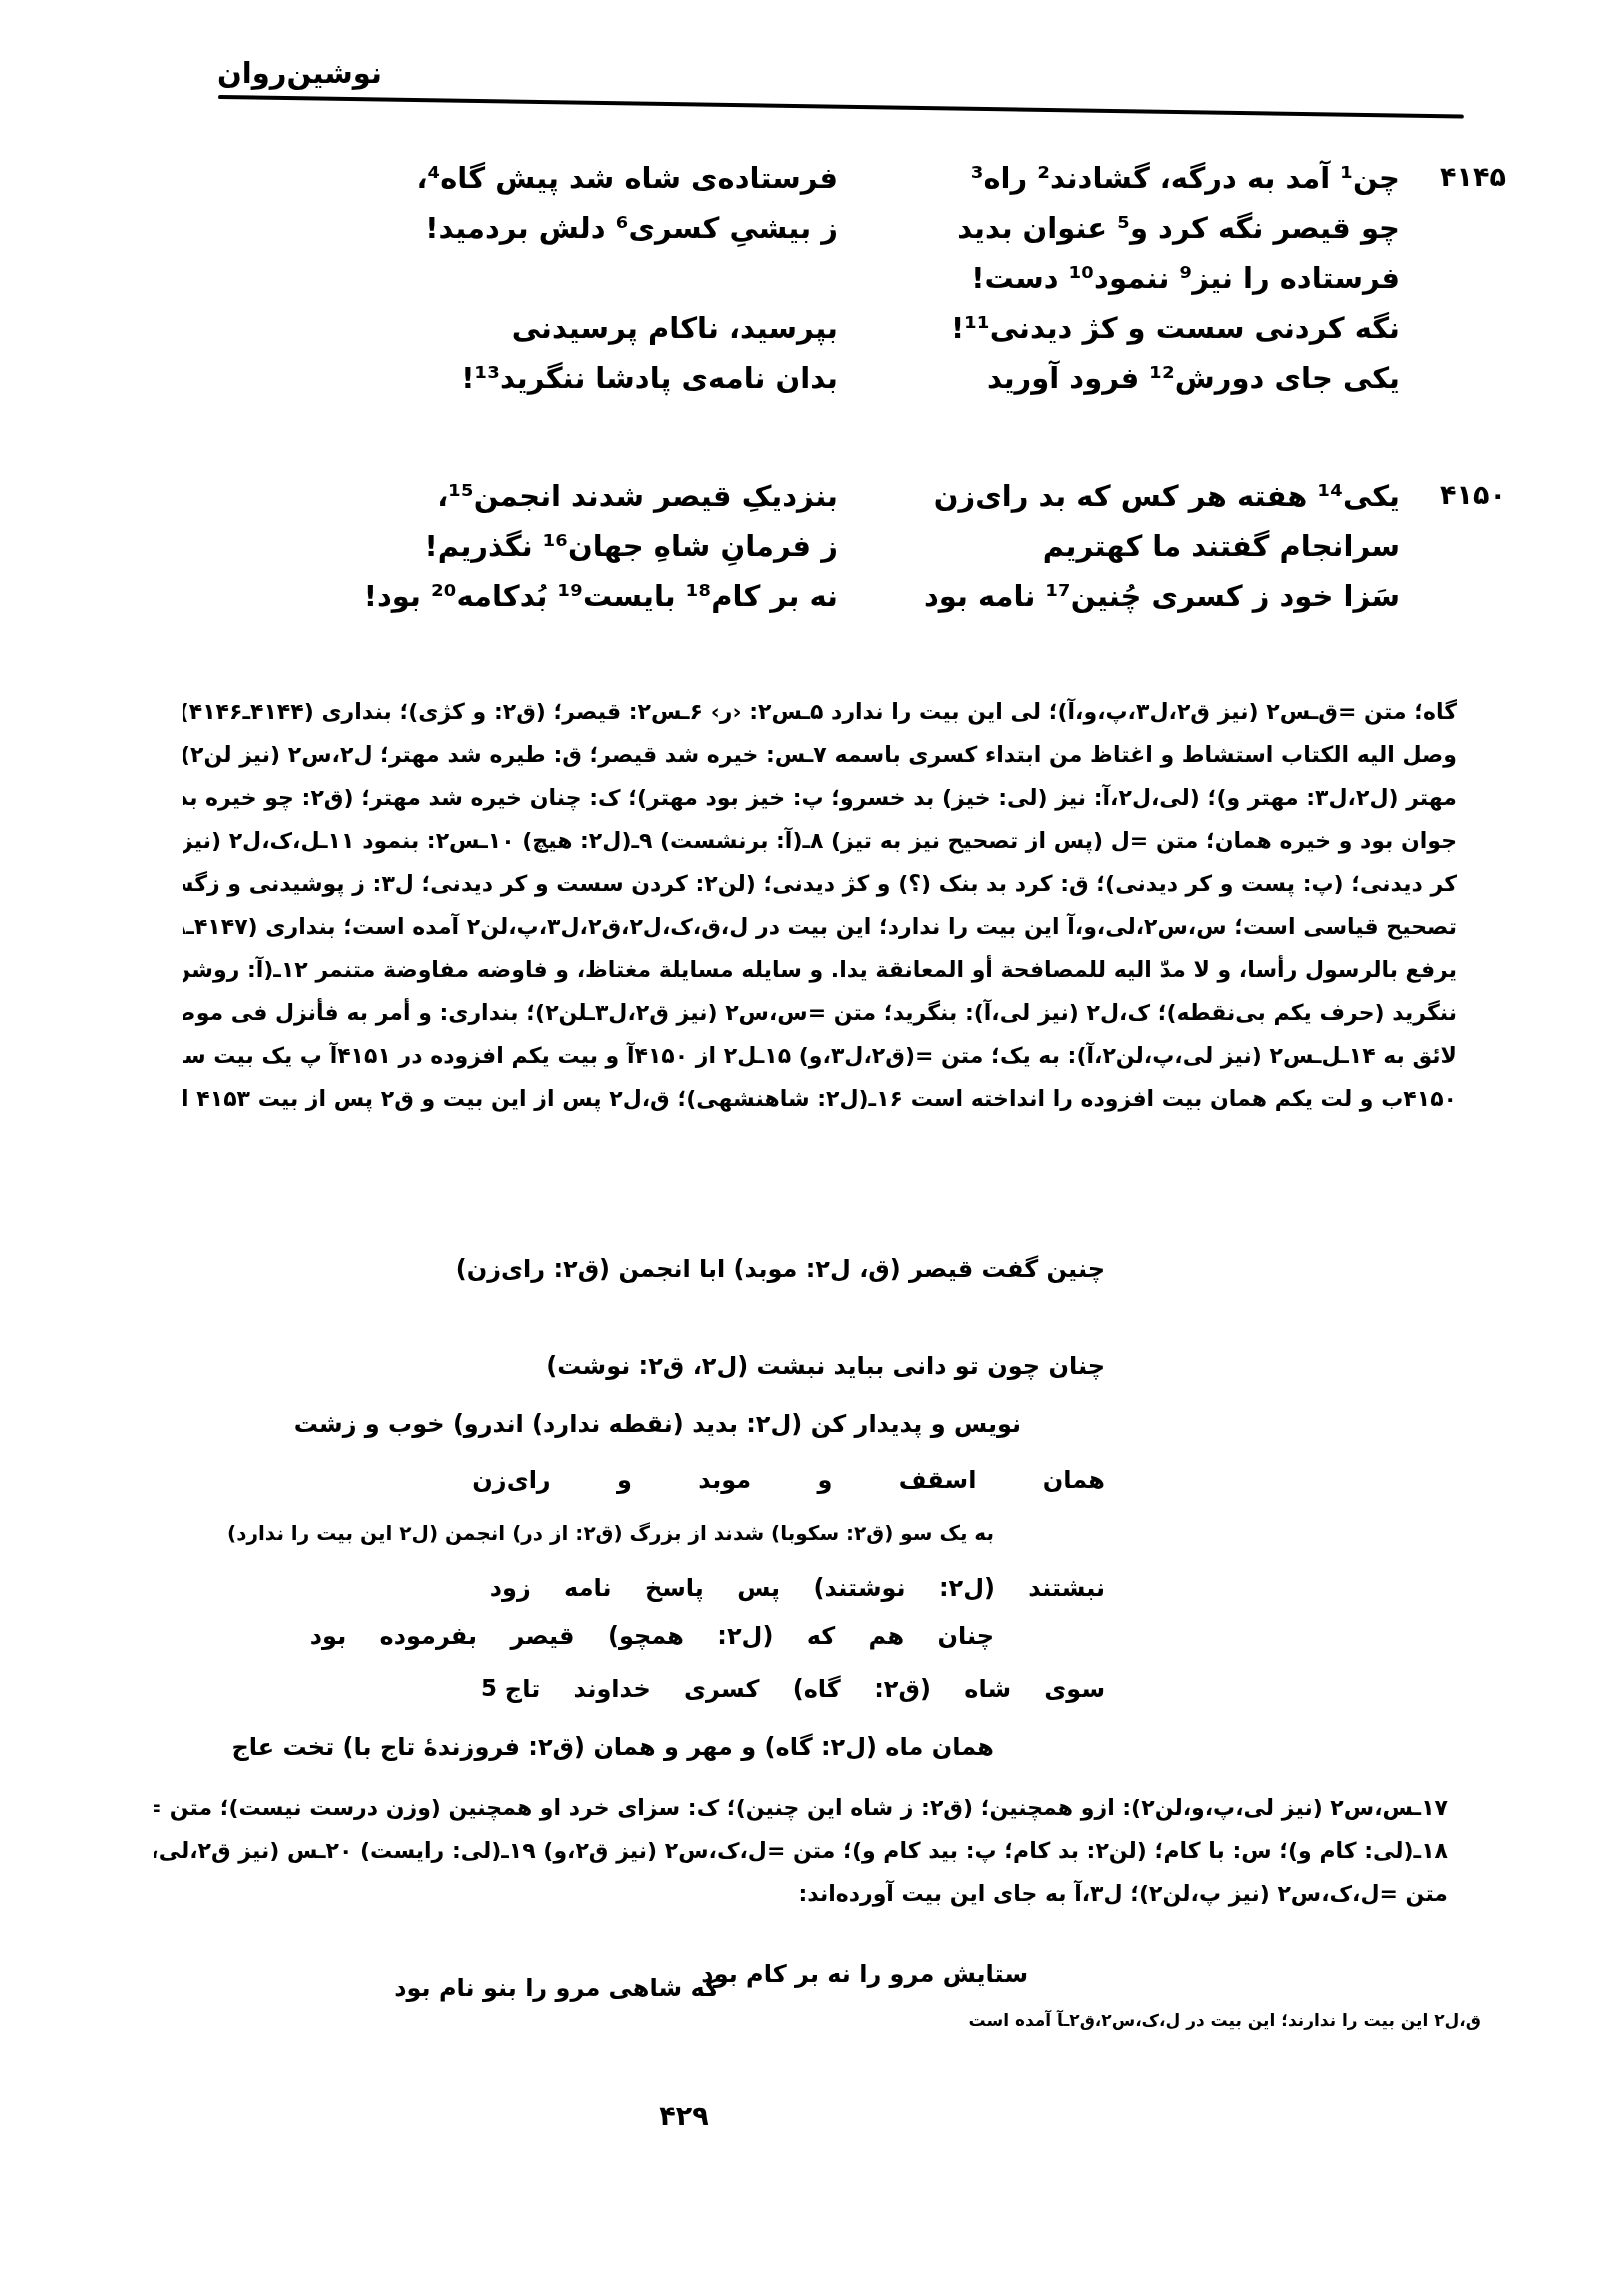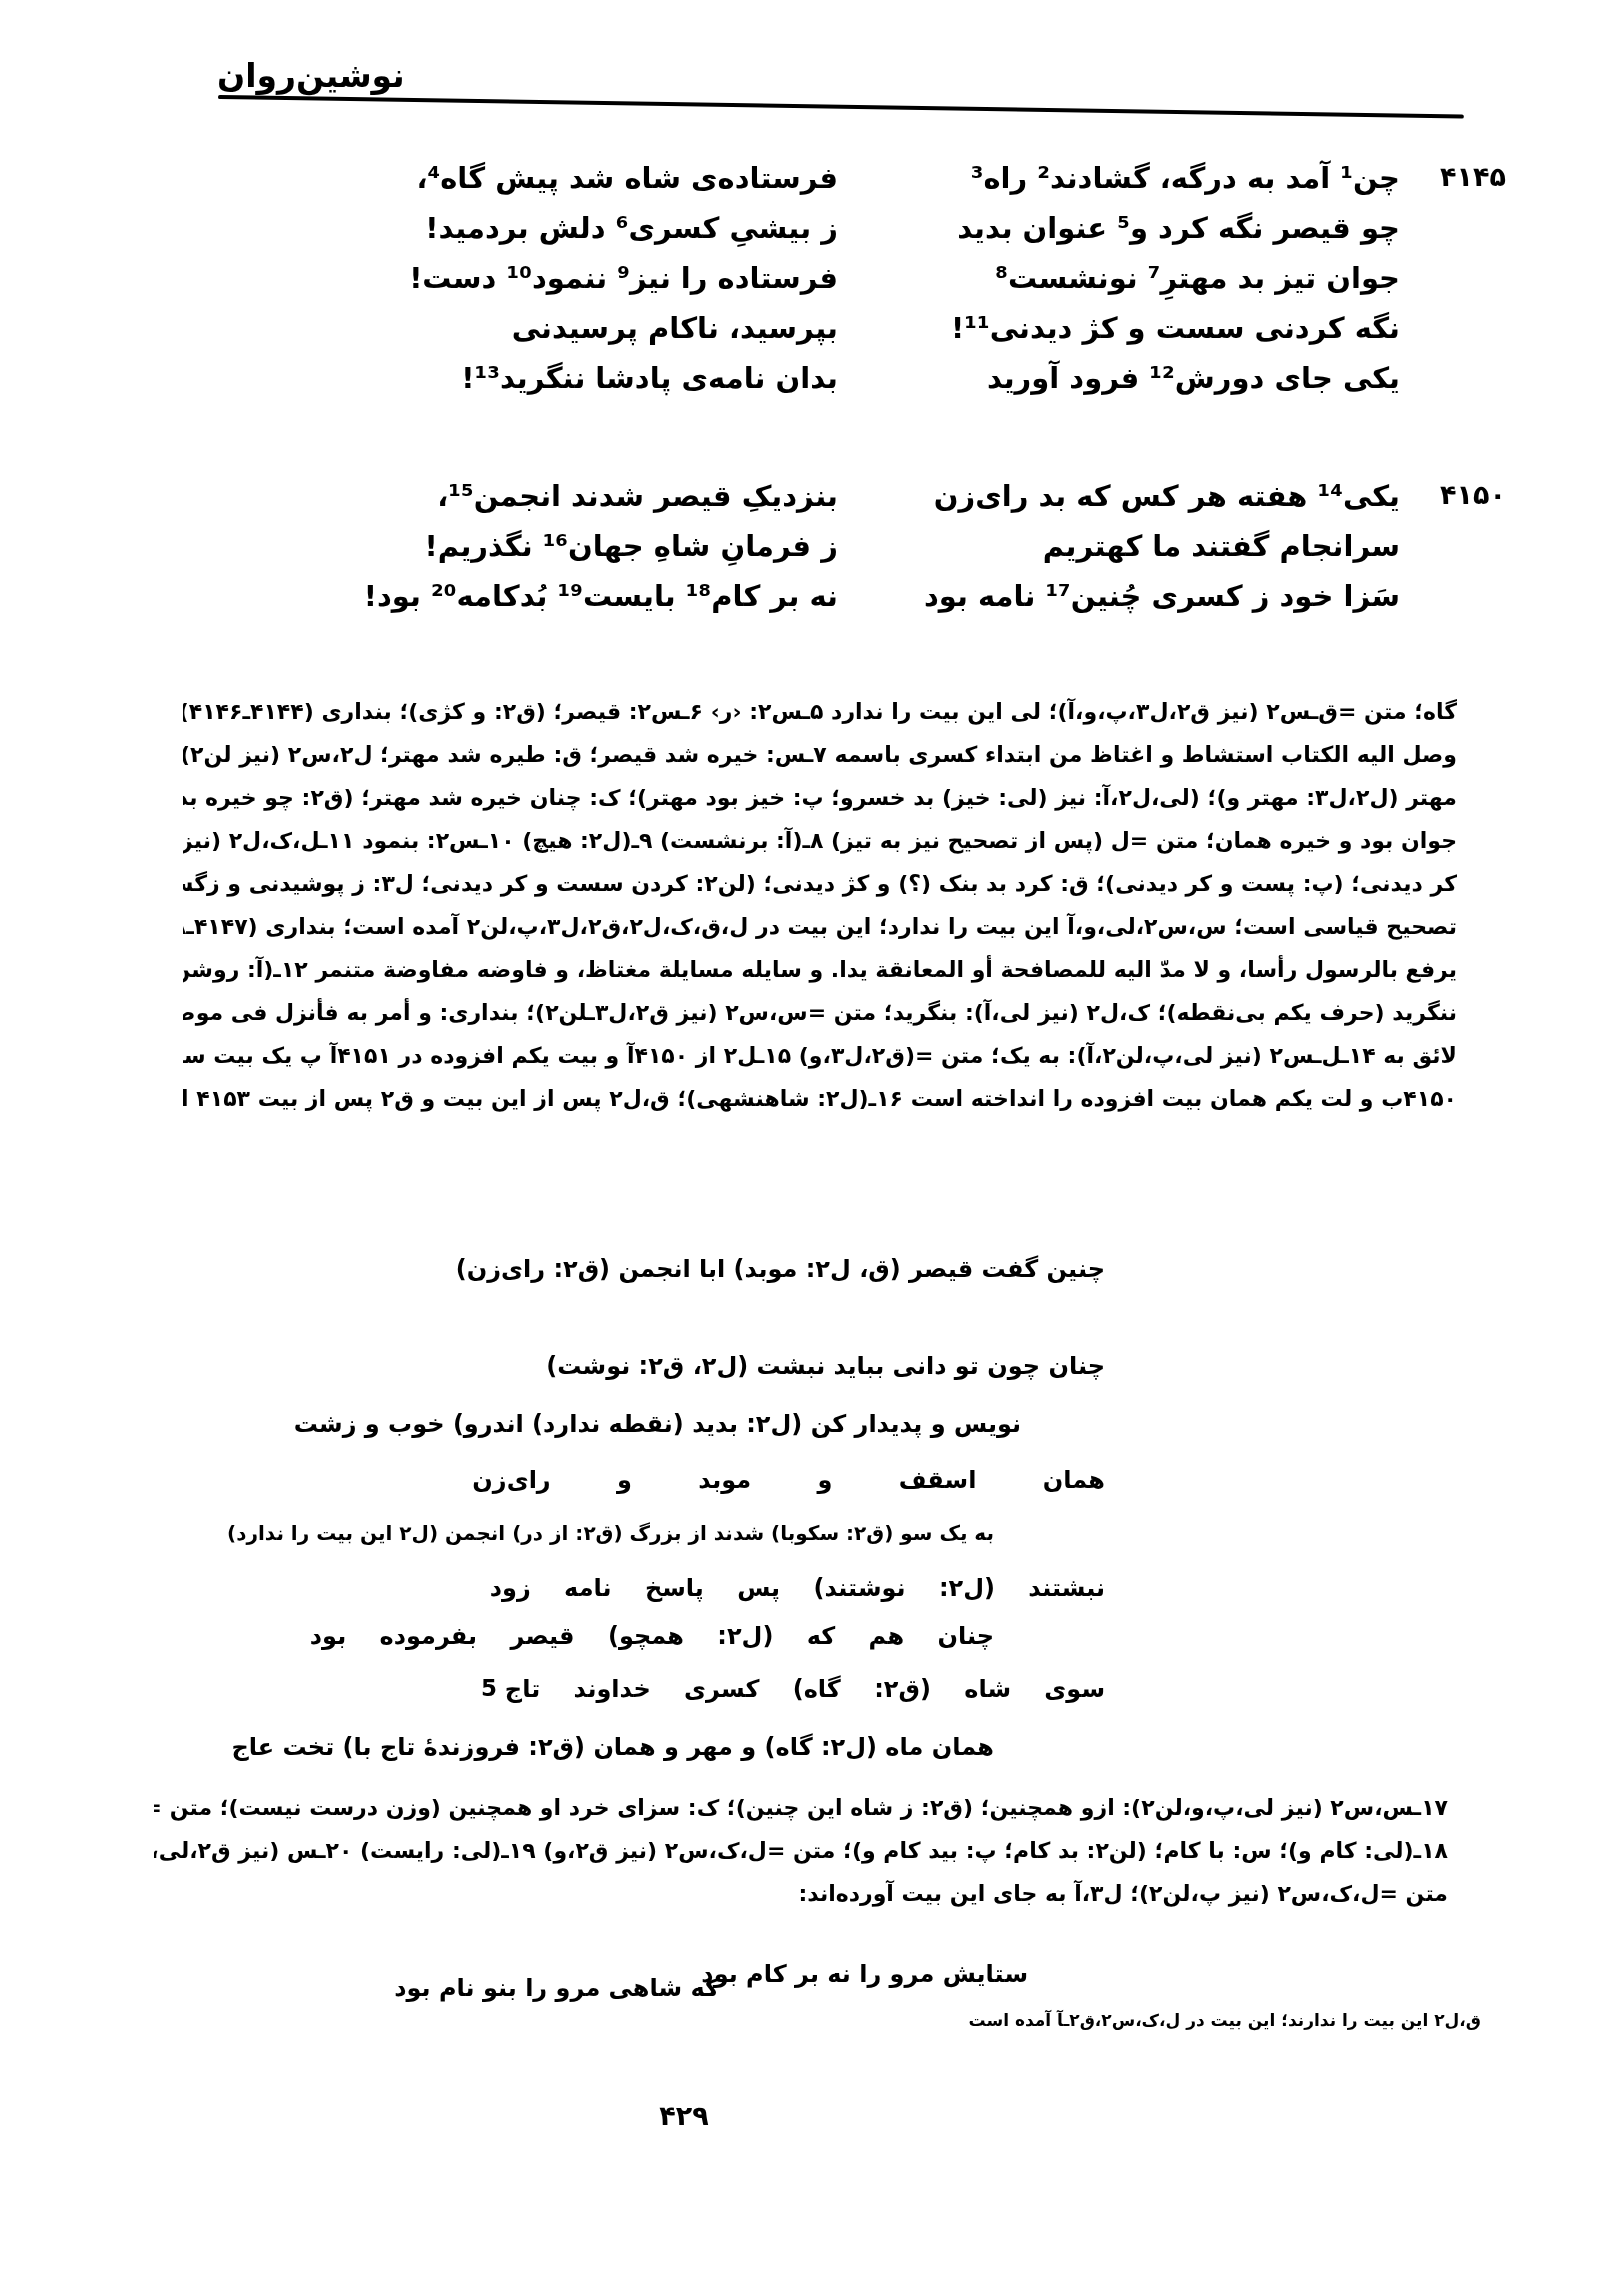--- a/index.html
+++ b/index.html
@@ -1,19 +1,19 @@
 <!DOCTYPE html>
 <html><head>
 <meta charset="utf-8">
 <style>
   html, body { margin:0; padding:0; background:#ffffff; }
   body { width:1607px; height:2292px; position:relative; overflow:hidden;
          font-family:"DejaVu Sans", sans-serif; color:#000; }
   .page { position:absolute; inset:0; }
-  .running-head { position:absolute; top:56px; left:217px; font-size:33px; font-weight:bold; direction:rtl; }
+  .running-head { position:absolute; top:56px; left:217px; font-size:29px; font-weight:bold; direction:rtl; }
   .head-rule { position:absolute; top:95px; left:218px; width:1246px; height:3.9px; background:#000;
                transform:rotate(0.9deg); transform-origin:left center; border-radius:1.9px; }
   .poem { position:absolute; left:319px; width:1081px; direction:rtl; font-size:29px; font-weight:bold; }
   .couplet { display:flex; justify-content:space-between; height:50px; align-items:flex-end; }
   .hemi { width:48%; display:flex; justify-content:space-between; white-space:nowrap; position:relative; }
   .vnum { position:absolute; right:-106px; font-size:27px; }
   .notes { position:absolute; left:183px; width:1274px; direction:rtl; font-size:22px; font-weight:bold; line-height:43px; text-align:justify; }
   .note-line { white-space:nowrap; overflow:hidden; text-align-last:justify; }
   .quoted { position:absolute; direction:rtl; font-size:24px; font-weight:bold; white-space:nowrap; }
   .pagenum { position:absolute; top:2100px; left:0; width:1368px; text-align:center; font-size:27px; font-weight:bold; }
@@ -31,21 +31,20 @@
           <span class="vnum">۴۱۴۵</span>
           <span>چن¹ آمد به درگه، گشادند² راه³</span>
         </div>
         <div class="hemi">فرستاده‌ی شاه شد پیش گاه⁴،</div>
       </div>
     <div class="couplet">
         <div class="hemi">چو قیصر نگه کرد و⁵ عنوان بدید</div>
         <div class="hemi">ز بیشیِ کسری⁶ دلش بردمید!</div>
       </div>
     <div class="couplet">
-        <div class="hemi">جوان تیز بد مهترِ⁷ نونشست⁸</div>
         <div class="hemi">فرستاده را نیز⁹ ننمود¹⁰ دست!</div>
       </div>
     <div class="couplet">
         <div class="hemi">نگه کردنی سست و کژ دیدنی¹¹!</div>
         <div class="hemi">بپرسید، ناکام پرسیدنی</div>
       </div>
     <div class="couplet">
         <div class="hemi">یکی جای دورش¹² فرود آورید</div>
         <div class="hemi">بدان نامه‌ی پادشا ننگرید¹³!</div>
       </div>

